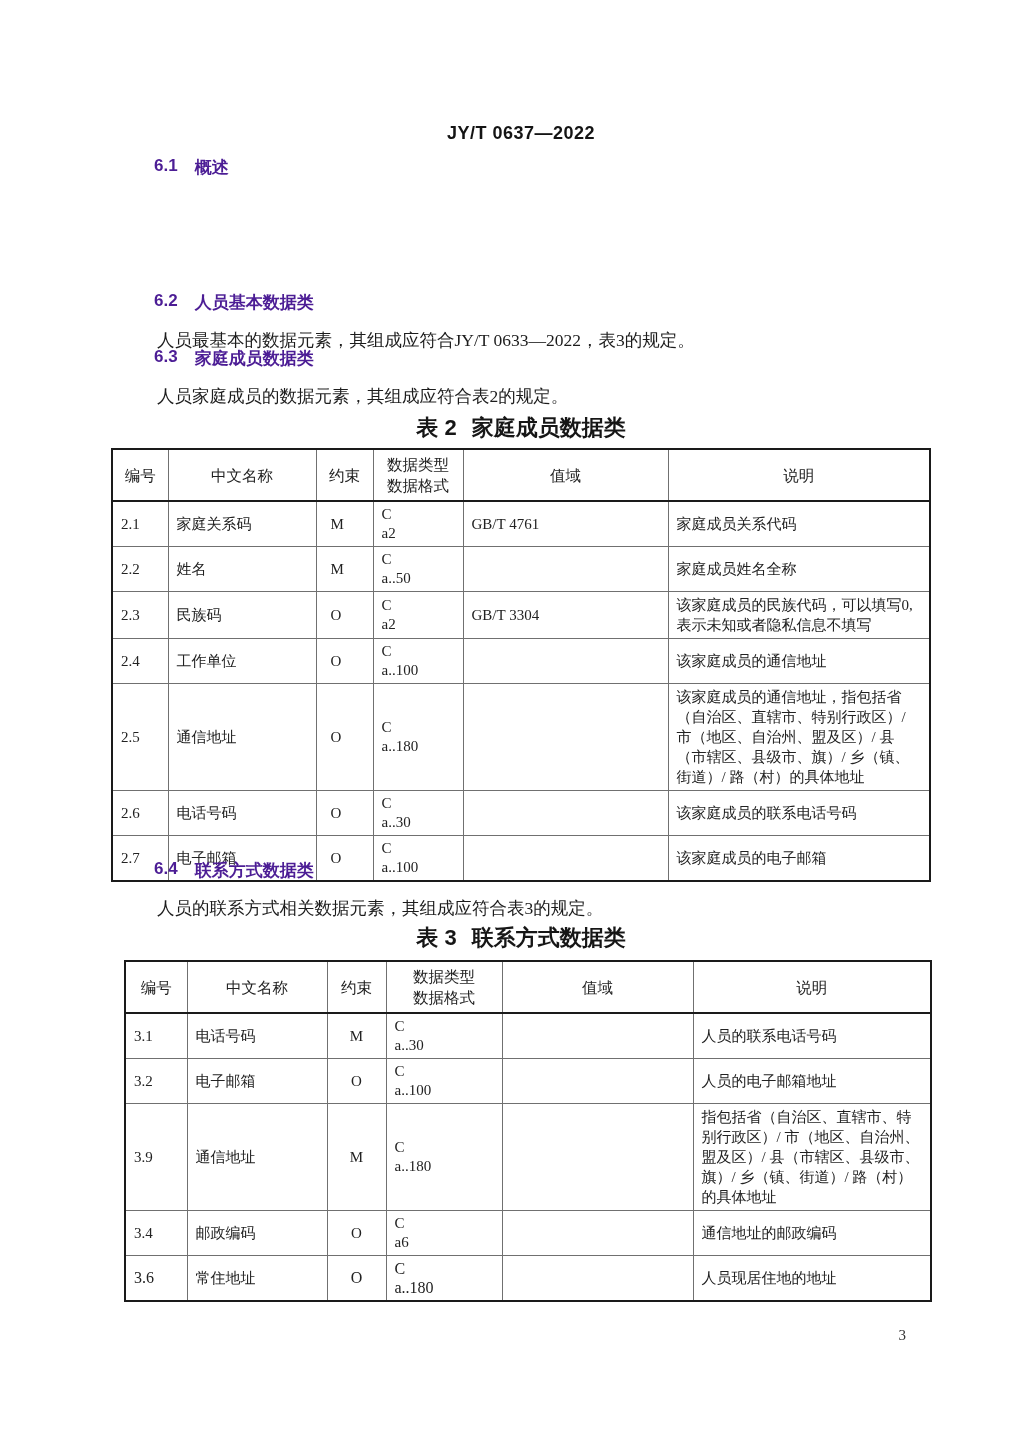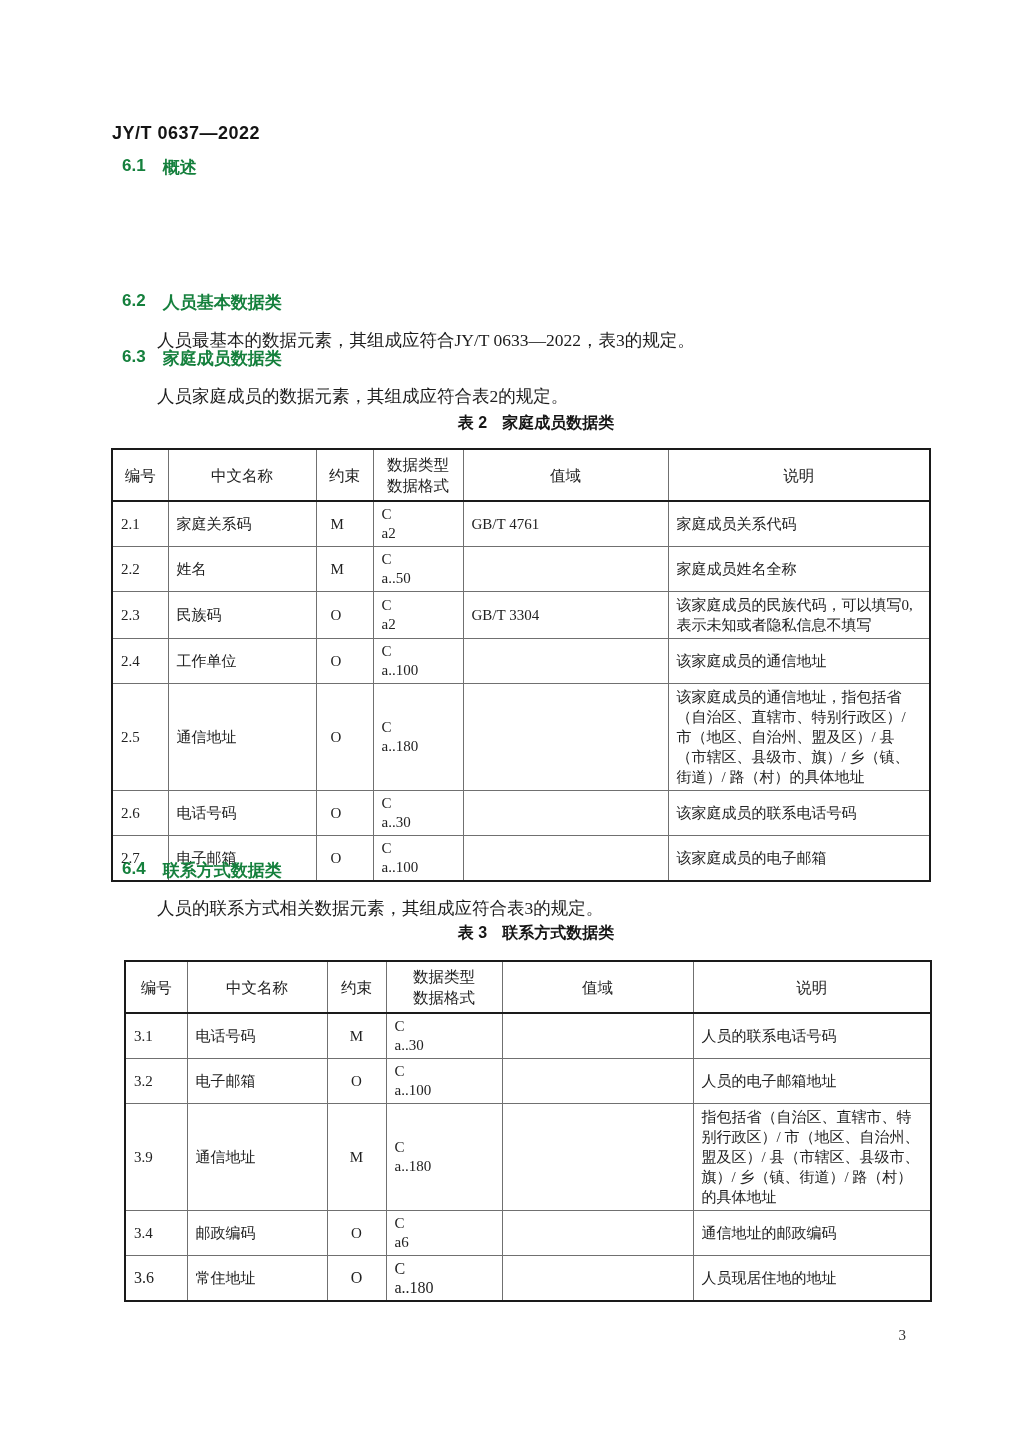--- a/index.html
+++ b/index.html
@@ -3,41 +3,41 @@
 <meta charset="utf-8">
 <style>
   html,body { margin:0; padding:0; background:#ffffff; }
   .page {
     position:relative; width:1024px; height:1448px; background:#ffffff;
     overflow:hidden; color:#1f1f1f;
     font-family:"Liberation Serif", serif;
   }
   .doc-ref {
     position:absolute; top:123px; left:112px; width:818px;
-    text-align:left; font-family:"Liberation Sans", sans-serif;
+    text-align:center; font-family:"Liberation Sans", sans-serif;
     font-weight:bold; font-size:18px; letter-spacing:0.5px; color:#141414;
   }
   .sec { position:absolute; left:122px; width:806px; }
   .sec-h {
     font-family:"Liberation Sans", sans-serif; font-weight:bold;
-    font-size:17px; color:#15803d; display:flex;
+    font-size:17px; color:#4c1d95; display:flex;margin-left:32px;
   }
   .sec-h .num { margin-right:17px; }
   .sec-p {
     margin:11px 0 0 0; font-size:17.5px; line-height:30px;
     text-indent:2em; text-align:justify; color:#1c1c1c;
   }
   #sec61 { top:156px; }
   #sec62 { top:291px; }
   #sec63 { top:347px; }
   #sec64 { top:859px; }
   .tbl-caption {
-    position:absolute; left:127px; width:818px; text-align:center;
+    position:absolute; left:112px; width:818px; text-align:center;
     font-family:"Liberation Sans", sans-serif; font-weight:bold;
-    font-size:16px; color:#161616;
+    font-size:22px; color:#161616;
   }
   #cap2 { top:413px; }
   #cap3 { top:923px; }
   .cap-label { margin-right:15px; }
   table.std {
     position:absolute; border-collapse:collapse; table-layout:fixed;
     border:2.5px solid #1a1a1a; background:#fff;
   }
   #table2 { left:111px; top:448px; width:818px; }
   #table3 { left:124px; top:960px; width:806px; }

